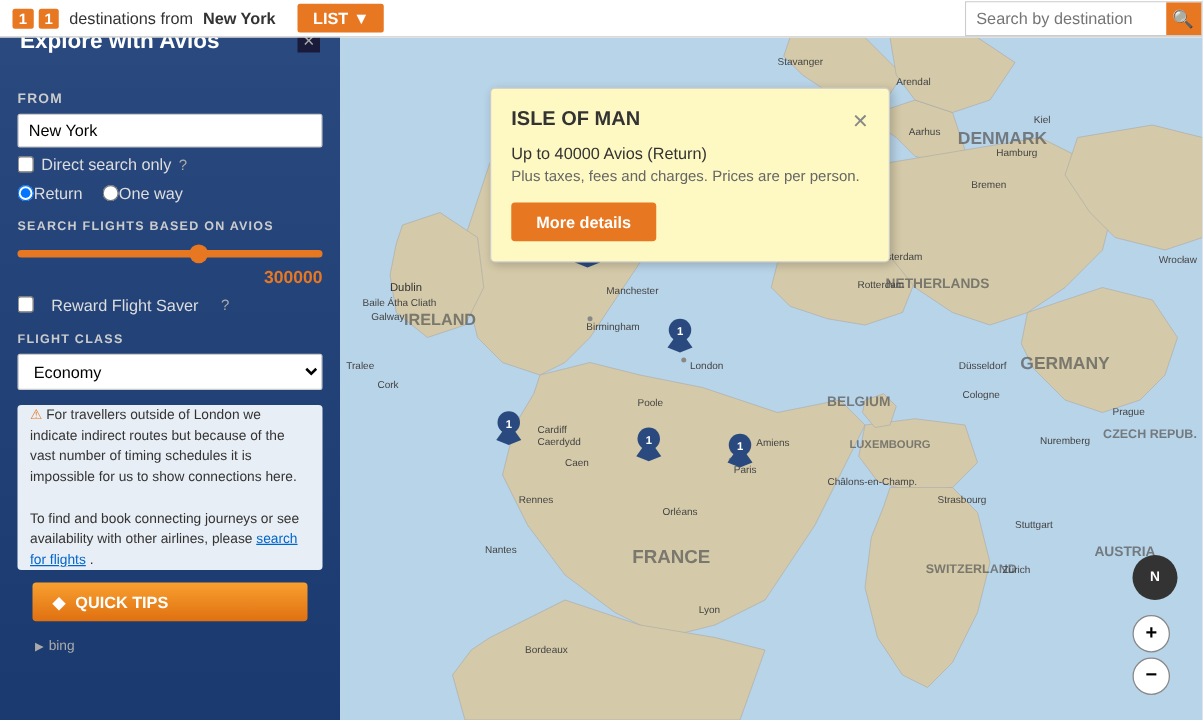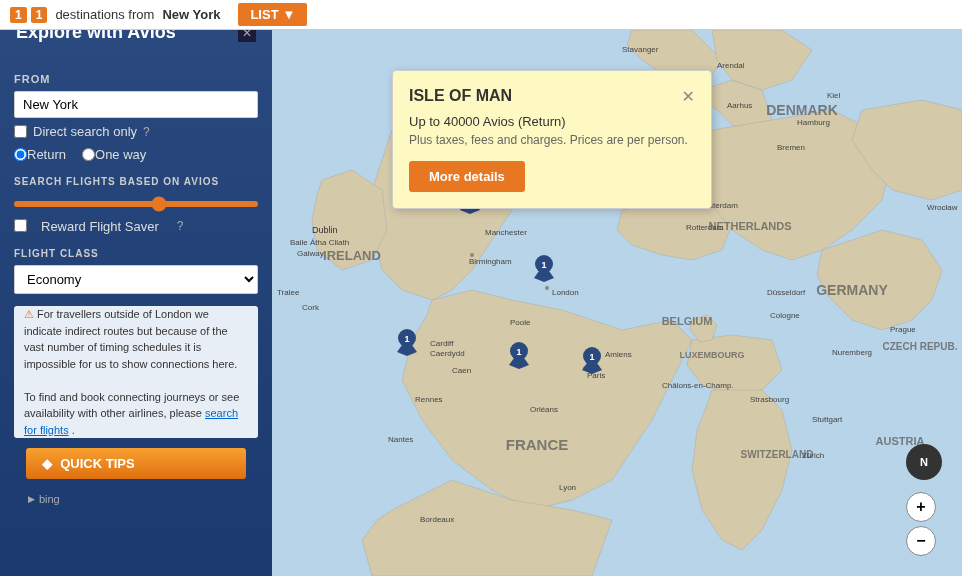--- a/index.html
+++ b/index.html
@@ -167,20 +167,26 @@
   <div id="destination-count">
     <span class="count-badge">1</span>
     <span class="count-badge">1</span>
     <span style="color:#333;font-size:13px;margin-left:4px;">destinations from</span>
     <strong style="font-size:13px;margin-left:4px;">New York</strong>
   </div>
   <button id="list-button">
     <span>LIST</span>
     <span>▼</span>
   </button>
+  <div id="search-destination-container">
+    <input id="search-destination-input" type="text" placeholder="Search by destination" style="">
+    <button id="search-destination-btn">
+      <span>🔍</span>
+    </button>
+  </div>
 </div>
 
 <div id="sidebar">
   <div id="sidebar-header">
     <span id="sidebar-title">Explore with Avios</span>
     <button id="sidebar-close-btn">✕</button>
   </div>
   <div id="sidebar-content">
     <div class="section-label">FROM</div>
     <input id="from-input" type="text" value="New York" style="">
@@ -197,20 +203,21 @@
         <span>Return</span>
       </label>
       <label class="radio-option">
         <input type="radio" name="trip" style="">
         <span>One way</span>
       </label>
     </div>
 
     <div id="avios-section-label" class="section-label">SEARCH FLIGHTS BASED ON AVIOS</div>
     <input type="range" id="avios-slider" min="0" max="500000" value="300000" style="">
+    <div id="avios-value">300000</div>
 
     <div id="reward-row">
       <input type="checkbox" style="">
       <label class="reward-label">Reward Flight Saver</label>
       <span class="help-icon" style="margin-left:4px;">?</span>
     </div>
 
     <div id="flight-class-label" class="section-label">FLIGHT CLASS</div>
     <select id="flight-class-select">
       <option>Economy</option>

